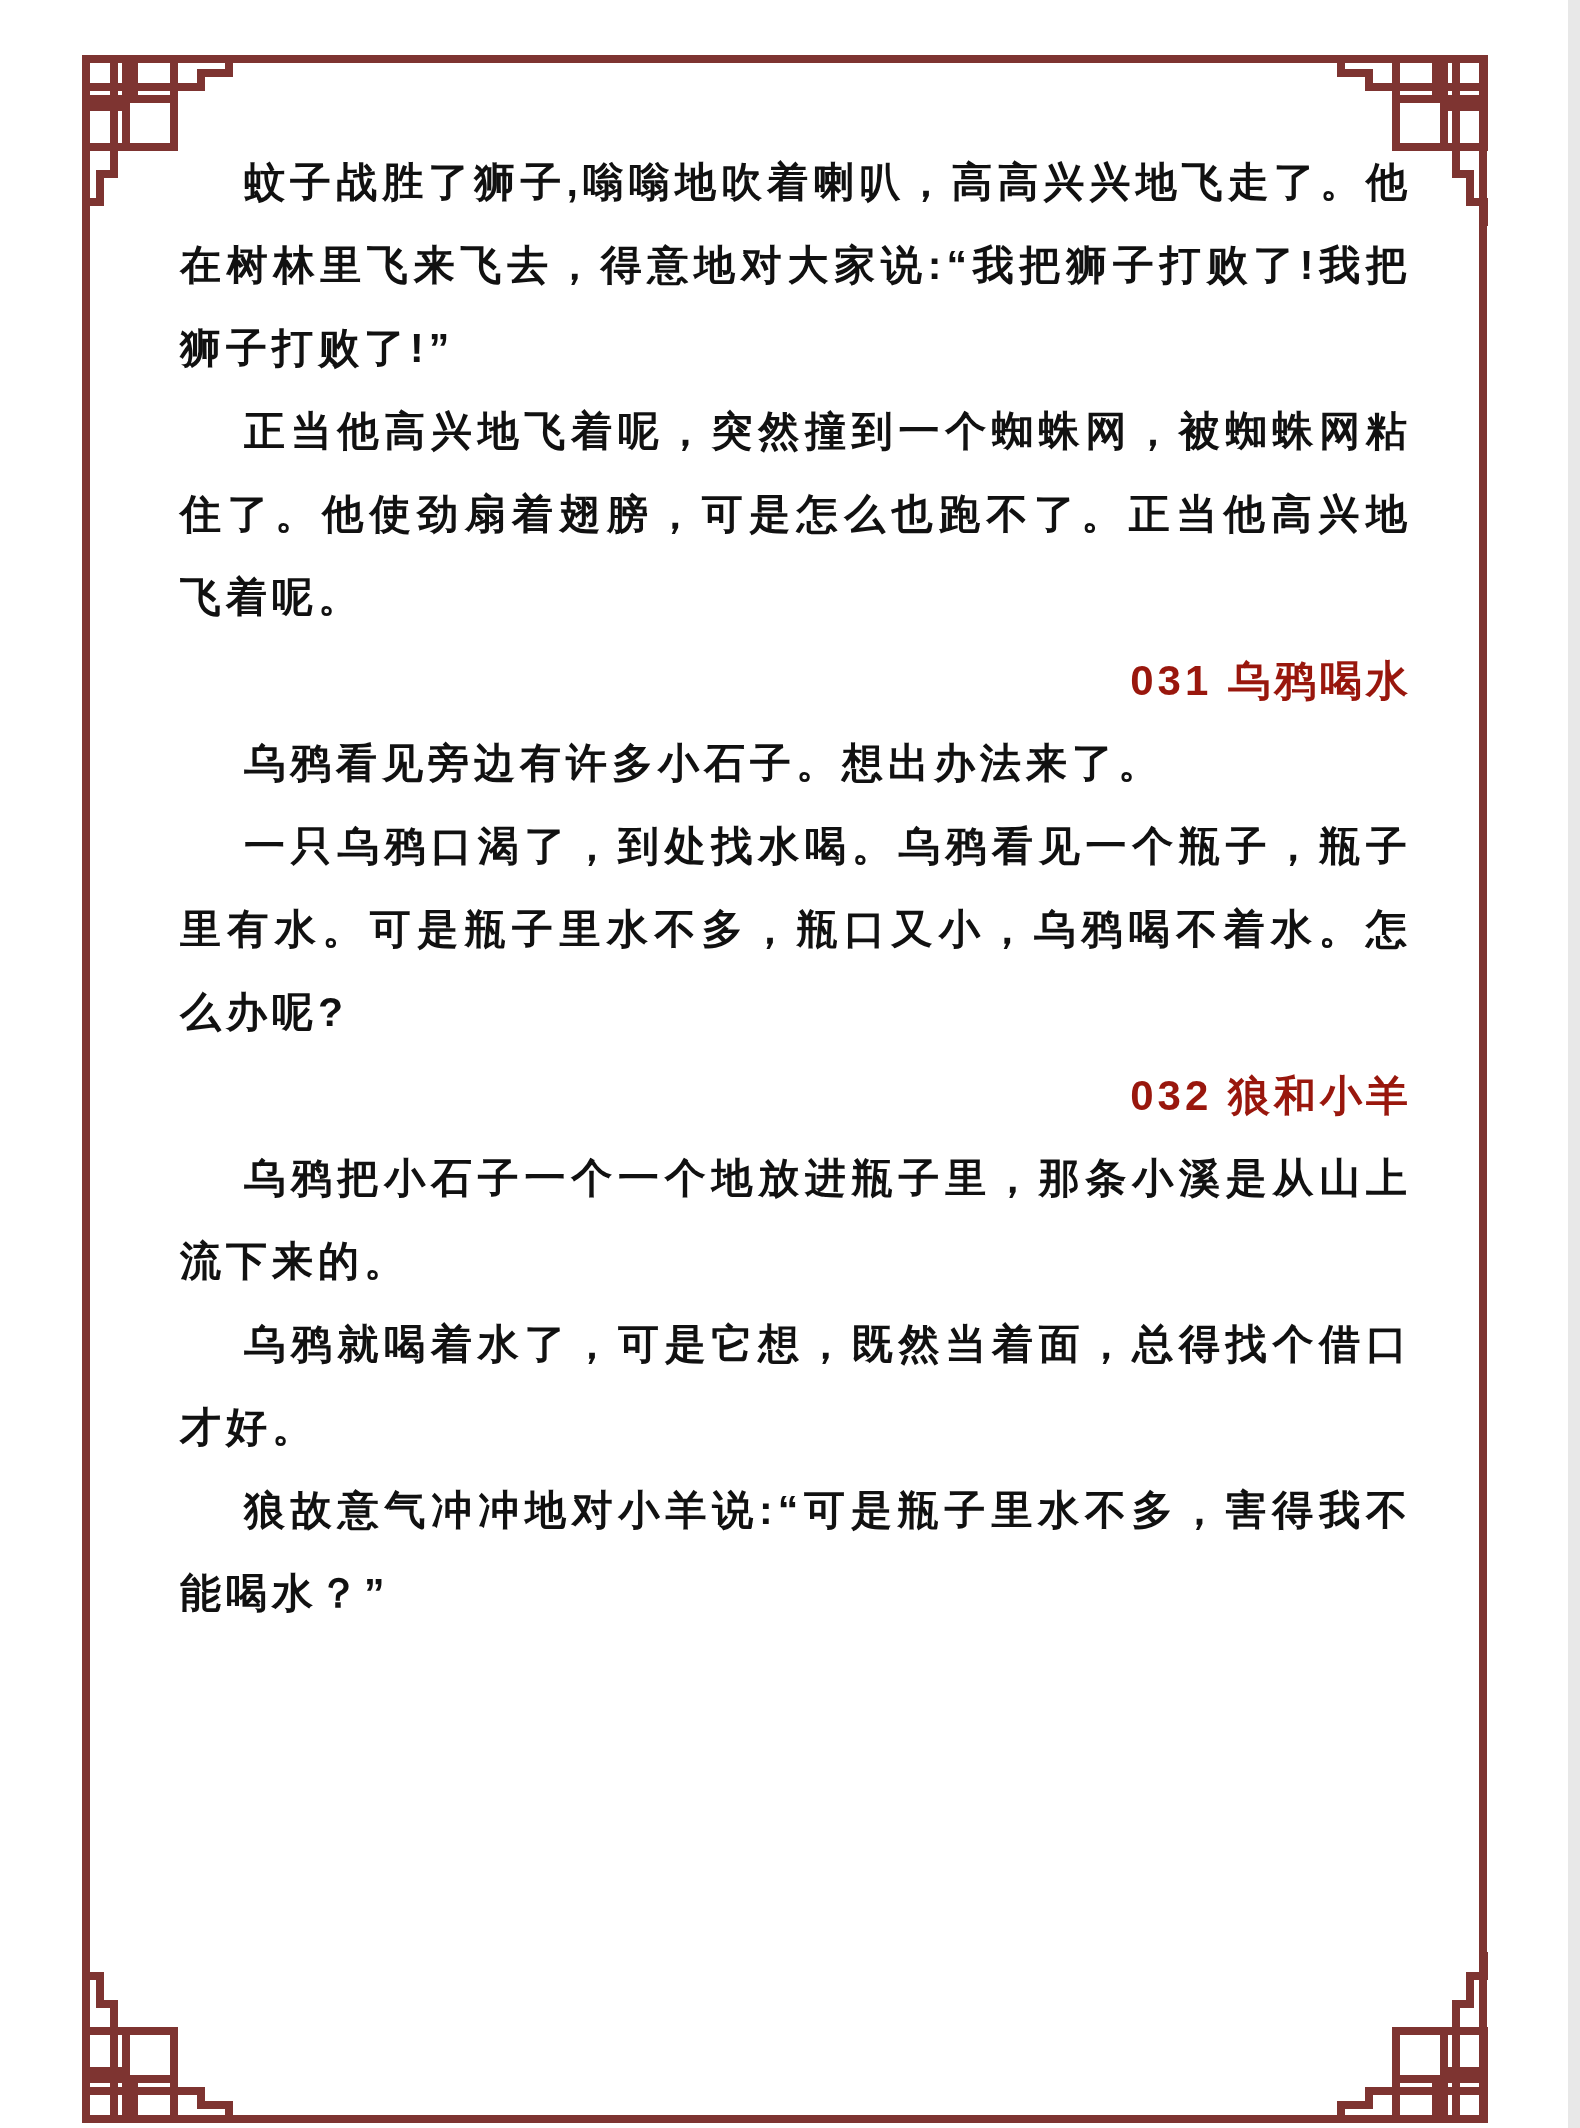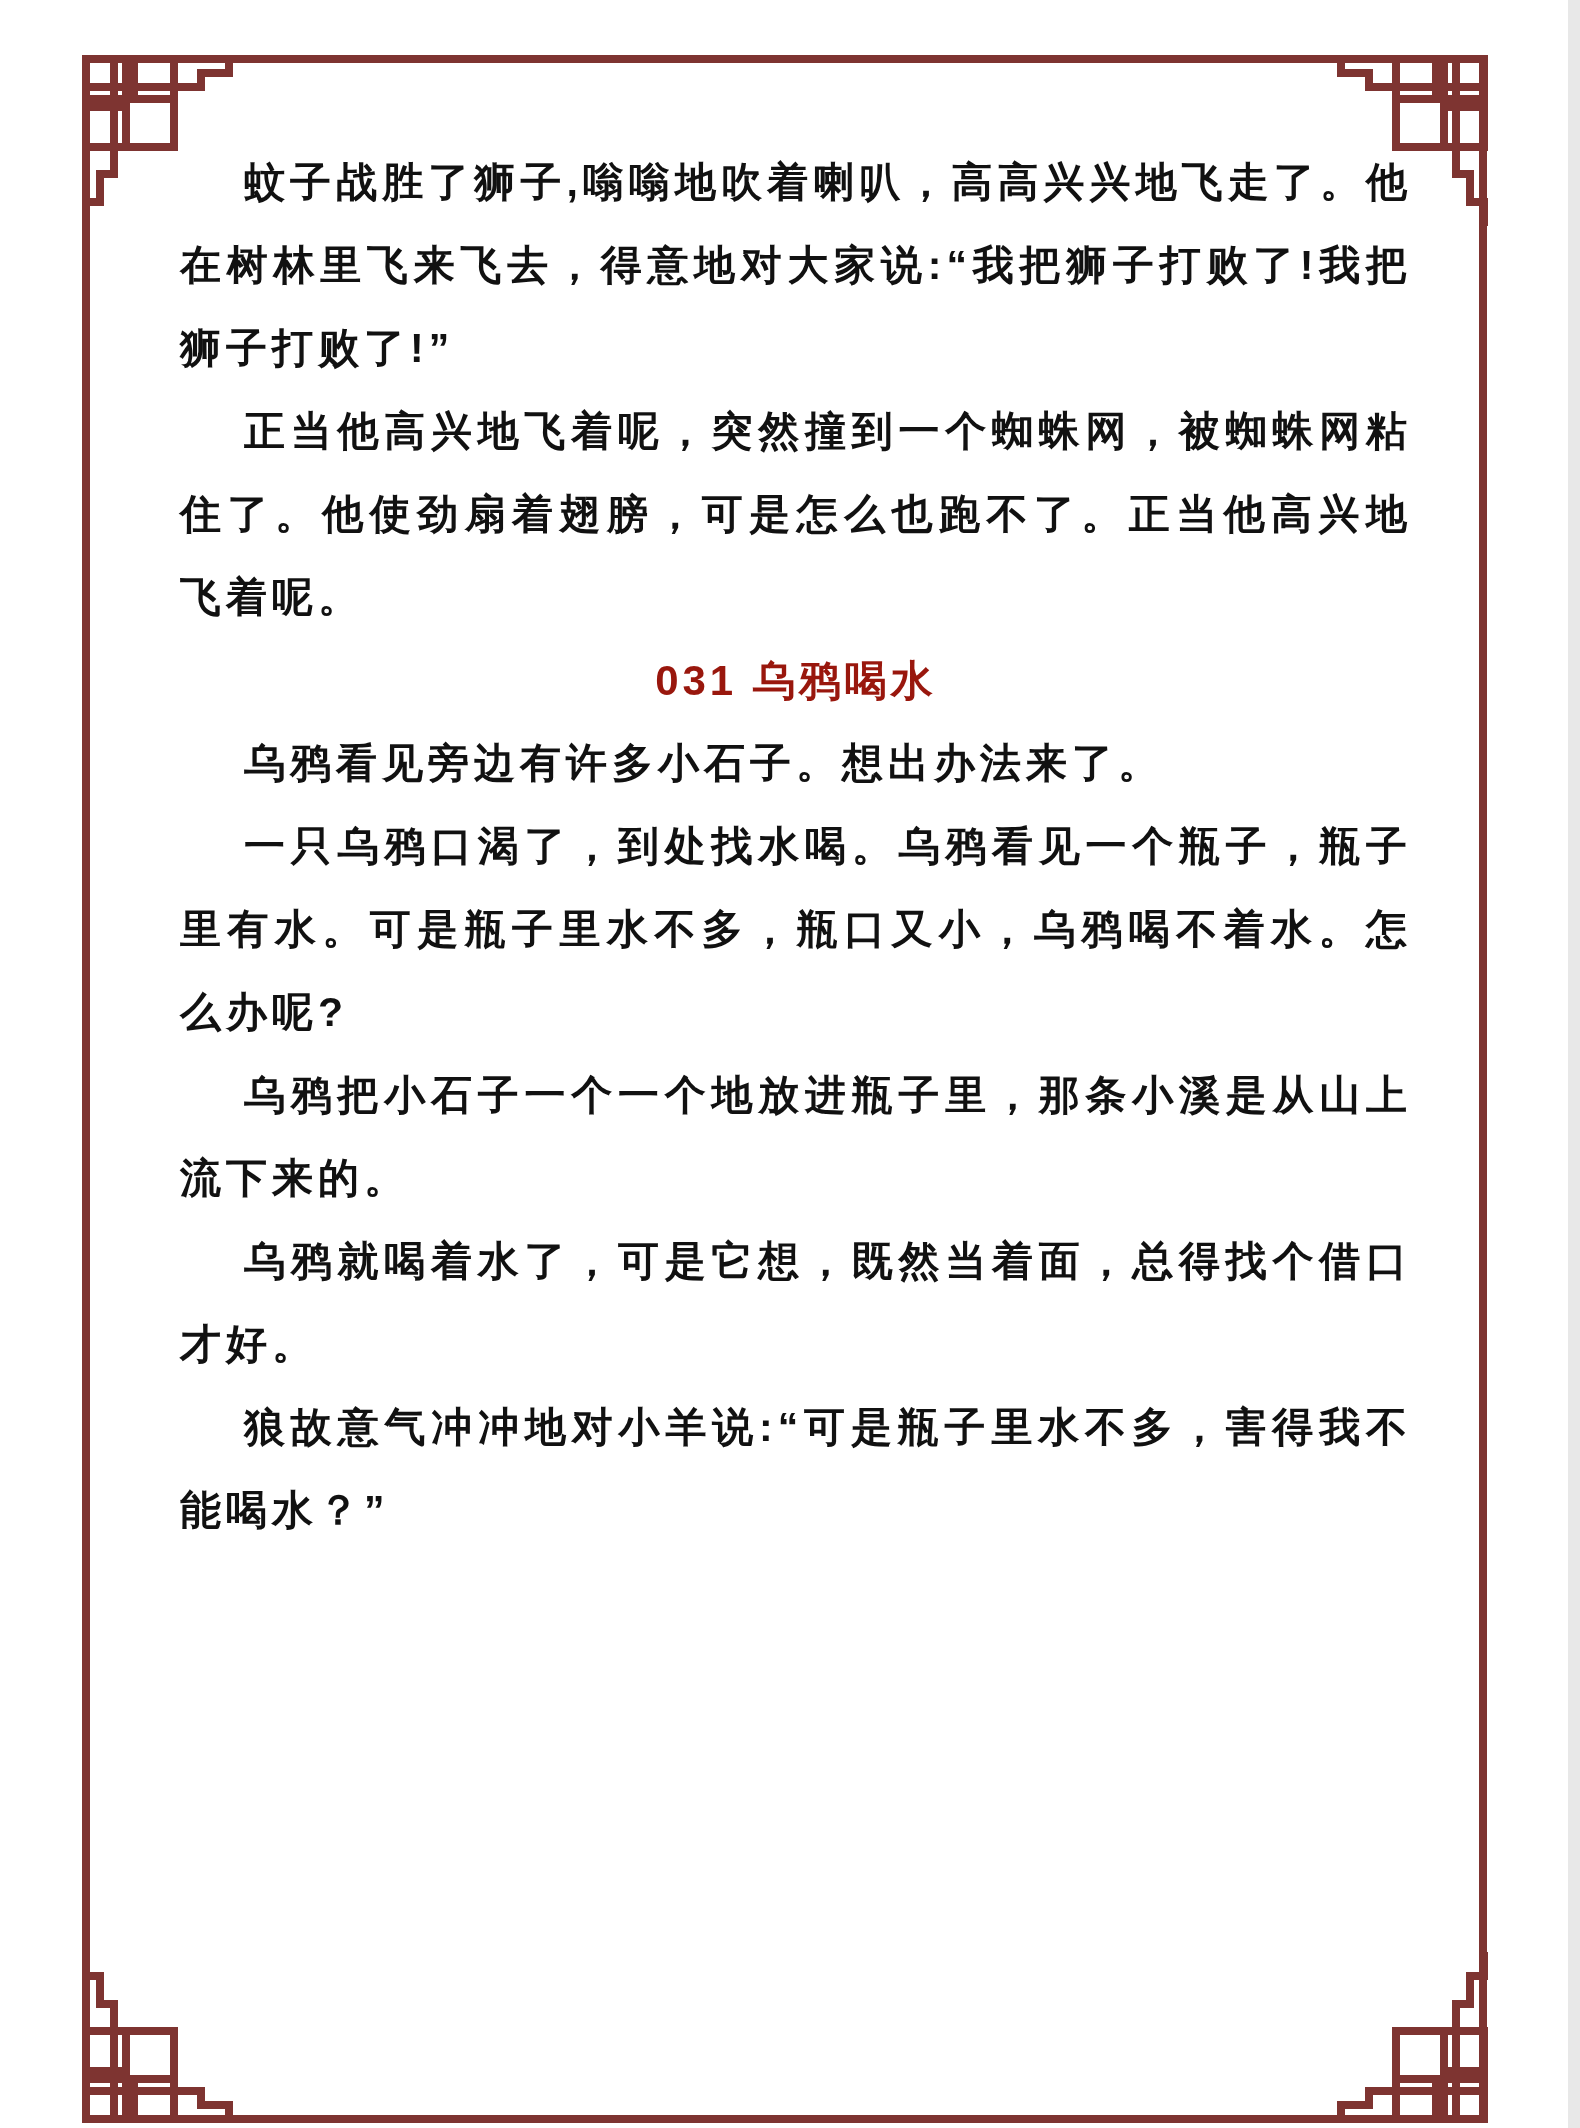--- a/index.html
+++ b/index.html
@@ -45,21 +45,21 @@
     text-align:justify;
     text-justify:inter-character;
   }
   .para{
     margin:0;
     text-indent:64px;
   }
   .story-heading{
     margin:0;
     text-indent:0;
-    text-align:center;
+    text-align:right;
     color:var(--heading-color);
     font-size:42px;
     line-height:83px;
     font-weight:bold;
     letter-spacing:4px;
   }
   .defs-hidden{position:absolute;width:0;height:0;overflow:hidden;}
 </style>
 </head>
 <body>
@@ -93,18 +93,19 @@
   <svg class="corner br" viewBox="0 0 200 200">
       <use href="#knot"></use>
     </svg>
 
   <div class="content">
     <p class="para">蚊子战胜了狮子,嗡嗡地吹着喇叭，高高兴兴地飞走了。他在树林里飞来飞去，得意地对大家说:“我把狮子打败了!我把狮子打败了!”</p>
     <p class="para">正当他高兴地飞着呢，突然撞到一个蜘蛛网，被蜘蛛网粘住了。他使劲扇着翅膀，可是怎么也跑不了。正当他高兴地飞着呢。</p>
     <h2 class="story-heading">031 乌鸦喝水</h2>
     <p class="para">乌鸦看见旁边有许多小石子。想出办法来了。</p>
     <p class="para">一只乌鸦口渴了，到处找水喝。乌鸦看见一个瓶子，瓶子里有水。可是瓶子里水不多，瓶口又小，乌鸦喝不着水。怎么办呢?</p>
+    <h2 class="story-heading">032 狼和小羊</h2>
     <p class="para">乌鸦把小石子一个一个地放进瓶子里，那条小溪是从山上流下来的。</p>
     <p class="para">乌鸦就喝着水了，可是它想，既然当着面，总得找个借口才好。</p>
     <p class="para">狼故意气冲冲地对小羊说:“可是瓶子里水不多，害得我不能喝水？”</p>
   </div>
 
 </div>
 
 </body></html>

